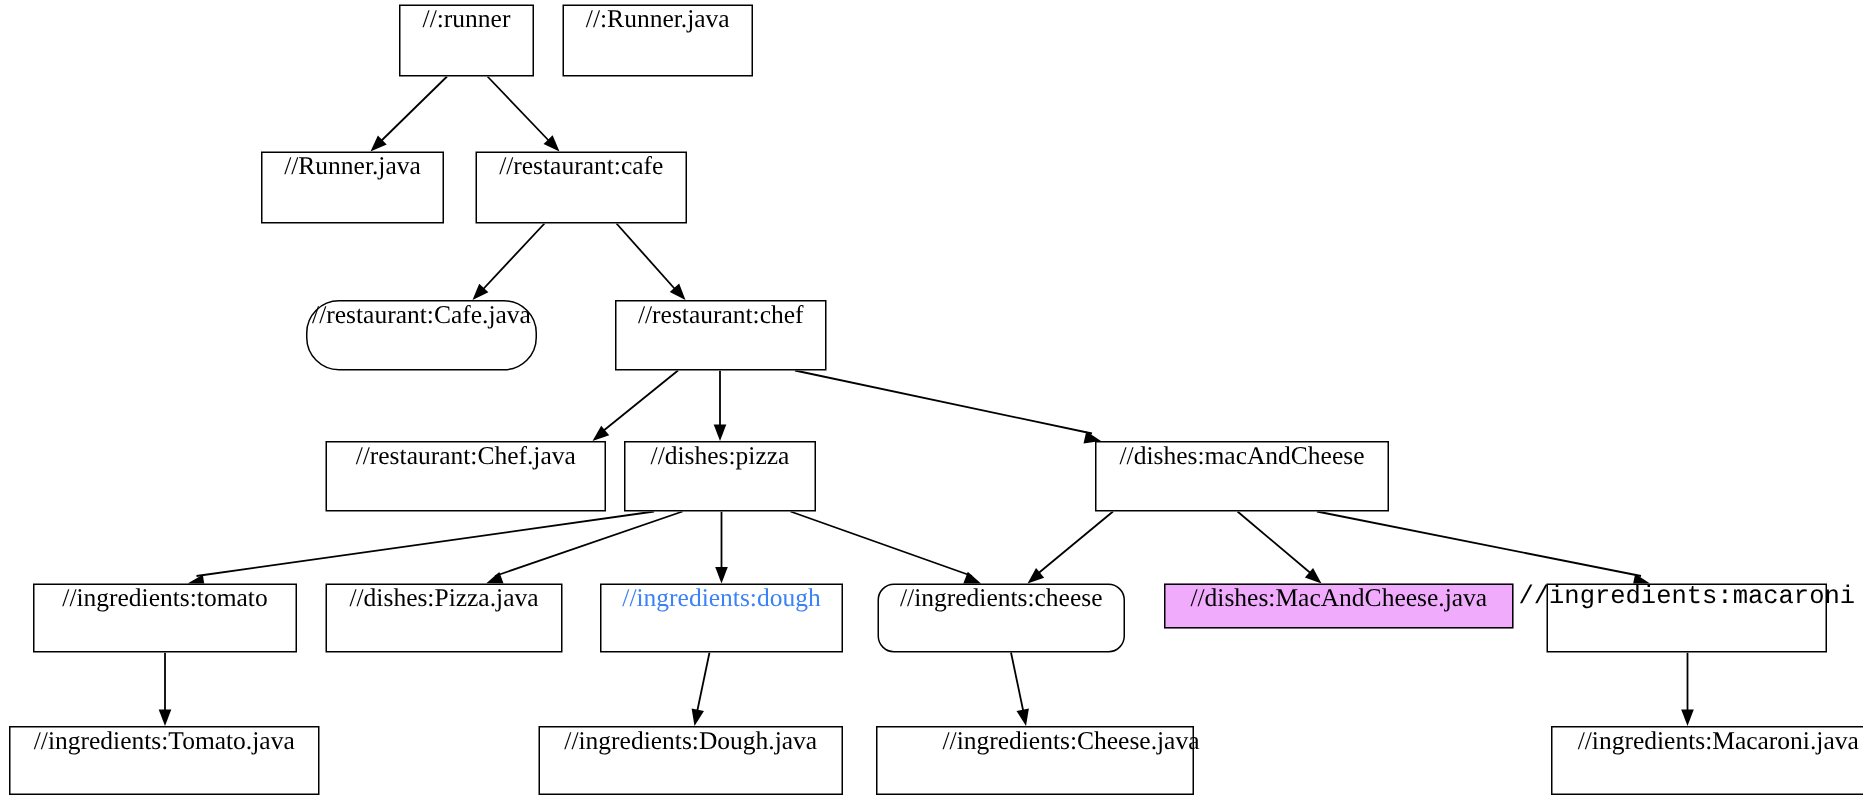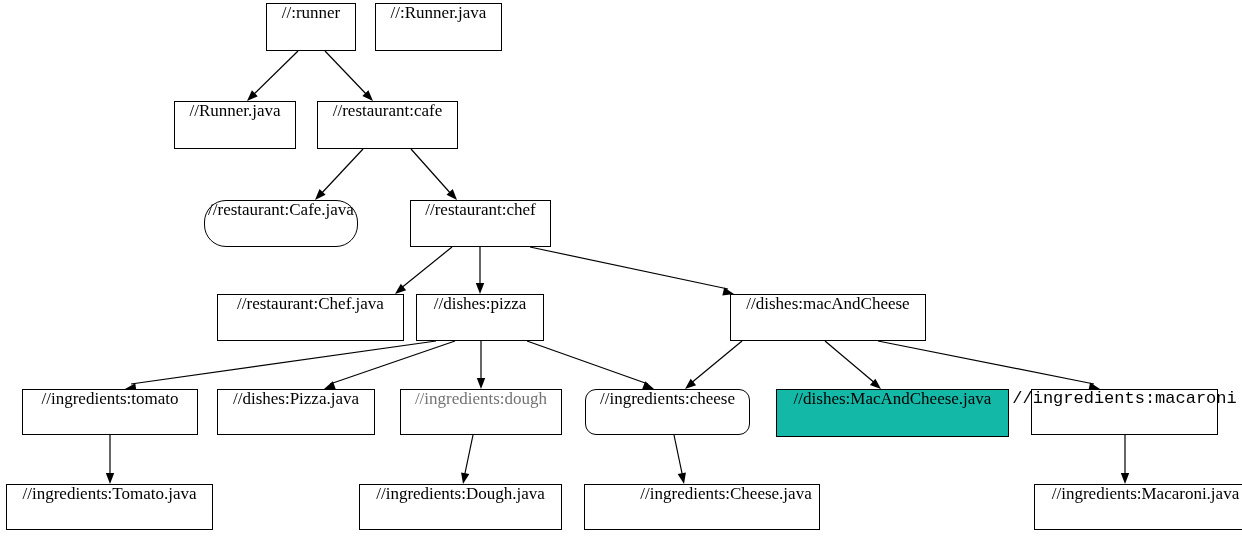--- a/index.html
+++ b/index.html
@@ -151,39 +151,39 @@
       </div>
       <div class="graph-node" style="left: 682px; top: 294px; width: 196px; height: 47px; background: rgb(255, 255, 255); border-color: rgb(0, 0, 0); color: rgb(0, 0, 0); margin-left: 48px;">
         <span class="node-label">//dishes:macAndCheese</span>
       </div>
       <div class="graph-node" style="left: 22px; top: 389px; width: 176px; height: 46px; background: rgb(255, 255, 255); border-color: rgb(0, 0, 0); color: rgb(0, 0, 0);">
         <span class="node-label">//ingredients:tomato</span>
       </div>
       <div class="graph-node" style="left: 217px; top: 389px; width: 158px; height: 46px; background: rgb(255, 255, 255); border-color: rgb(0, 0, 0); color: rgb(0, 0, 0);">
         <span class="node-label">//dishes:Pizza.java</span>
       </div>
-      <div class="graph-node" style="left: 400px; top: 389px; width: 162px; height: 46px; background: rgb(255, 255, 255); border-color: rgb(0, 0, 0); color: #737373;">
+      <div class="graph-node" style="left: 400px; top: 389px; width: 162px; height: 46px; background: rgb(255, 255, 255); border-color: rgb(0, 0, 0); color: #3b82f6;">
         <span class="node-label">//ingredients:dough</span>
       </div>
       <div class="graph-node" style="left: 585px; top: 389px; width: 165px; height: 46px; background: rgb(255, 255, 255); border-color: rgb(0, 0, 0); color: rgb(0, 0, 0); border-radius: 11px;">
         <span class="node-label">//ingredients:cheese</span>
       </div>
-      <div class="graph-node" style="left: 776px; top: 389px; width: 233px; height: 48px; background: #14b8a6; border-color: rgb(0, 0, 0); color: rgb(0, 0, 0);">
+      <div class="graph-node" style="left: 776px; top: 389px; width: 233px; height: 30px; background: #f0abfc; border-color: rgb(0, 0, 0); color: rgb(0, 0, 0);">
         <span class="node-label">//dishes:MacAndCheese.java</span>
       </div>
       <div class="graph-node" style="left: 1031px; top: 389px; width: 187px; height: 46px; background: rgb(255, 255, 255); border-color: rgb(0, 0, 0); color: rgb(0, 0, 0); font-family: Liberation Mono, monospace;">
         <span class="node-label">//ingredients:macaroni</span>
       </div>
       <div class="graph-node" style="left: 6px; top: 484px; width: 207px; height: 46px; background: rgb(255, 255, 255); border-color: rgb(0, 0, 0); color: rgb(0, 0, 0);">
         <span class="node-label">//ingredients:Tomato.java</span>
       </div>
       <div class="graph-node" style="left: 359px; top: 484px; width: 203px; height: 46px; background: rgb(255, 255, 255); border-color: rgb(0, 0, 0); color: rgb(0, 0, 0);">
         <span class="node-label">//ingredients:Dough.java</span>
       </div>
-      <div class="graph-node" style="left: 584px; top: 484px; width: 236px; height: 46px; background: rgb(255, 255, 255); border-color: rgb(0, 0, 0); color: rgb(0, 0, 0); padding-left: 48px;">
+      <div class="graph-node" style="left: 584px; top: 484px; width: 212px; height: 46px; background: rgb(255, 255, 255); border-color: rgb(0, 0, 0); color: rgb(0, 0, 0); padding-left: 48px;">
         <span class="node-label">//ingredients:Cheese.java</span>
       </div>
       <div class="graph-node" style="left: 1034px; top: 484px; width: 223px; height: 46px; background: rgb(255, 255, 255); border-color: rgb(0, 0, 0); color: rgb(0, 0, 0);">
         <span class="node-label">//ingredients:Macaroni.java</span>
       </div>
     </div>
 
 </div>
 
 </body></html>

